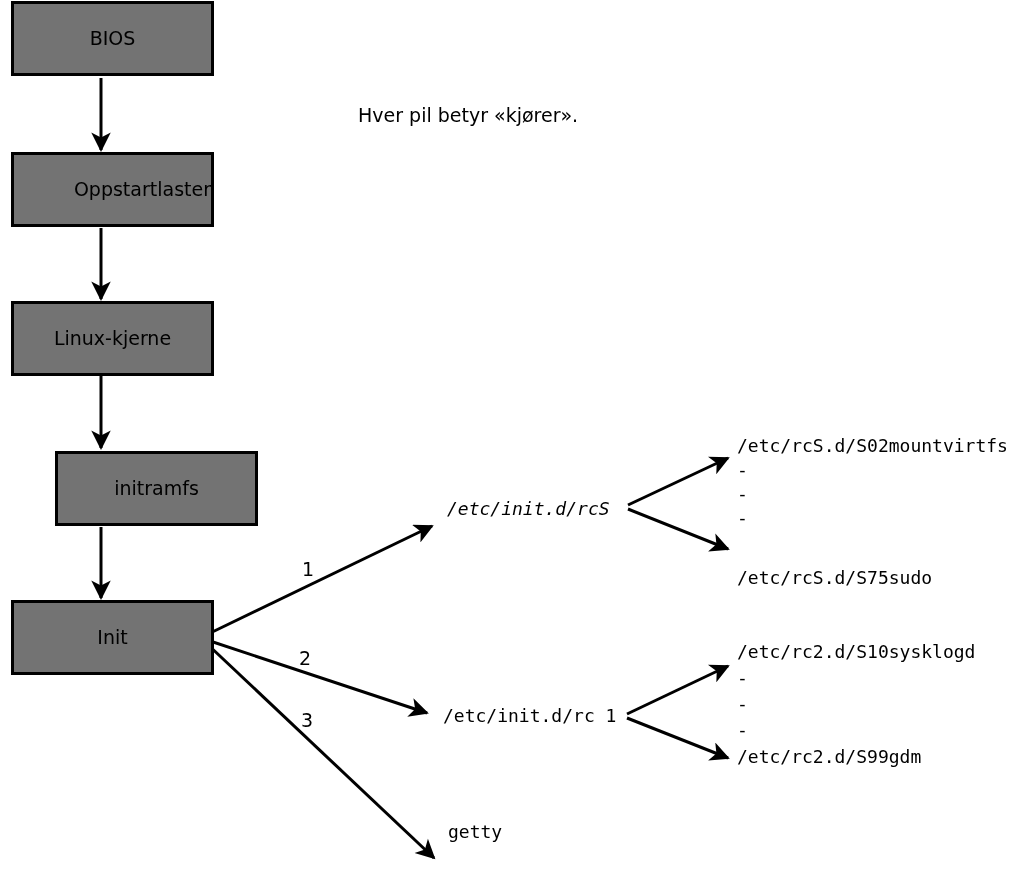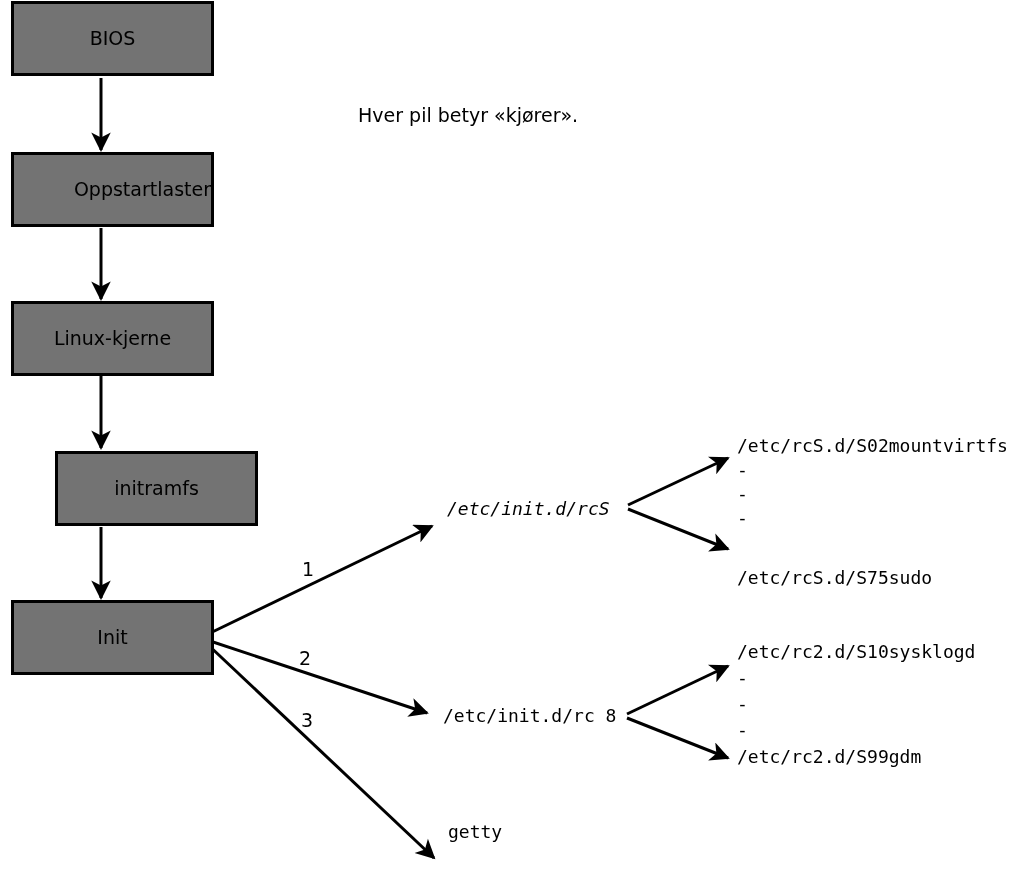--- a/index.html
+++ b/index.html
@@ -115,21 +115,21 @@
     <span>Init</span>
   </div>
 
   <div class="note">Hver pil betyr «kjører».</div>
 
   <div class="branch-num num-1">1</div>
   <div class="branch-num num-2">2</div>
   <div class="branch-num num-3">3</div>
 
   <div class="mono node-rcs">/etc/init.d/rcS</div>
-  <div class="mono node-rc2">/etc/init.d/rc 8</div>
+  <div class="mono node-rc2">/etc/init.d/rc 1</div>
   <div class="mono node-getty">getty</div>
 
   <div class="mono col rcs-0">/etc/rcS.d/S02mountvirtfs</div>
   <div class="mono col rcs-1">-</div>
   <div class="mono col rcs-2">-</div>
   <div class="mono col rcs-3">-</div>
   <div class="mono col rcs-4">/etc/rcS.d/S75sudo</div>
 
   <div class="mono col rc2-0">/etc/rc2.d/S10sysklogd</div>
   <div class="mono col rc2-1">-</div>

